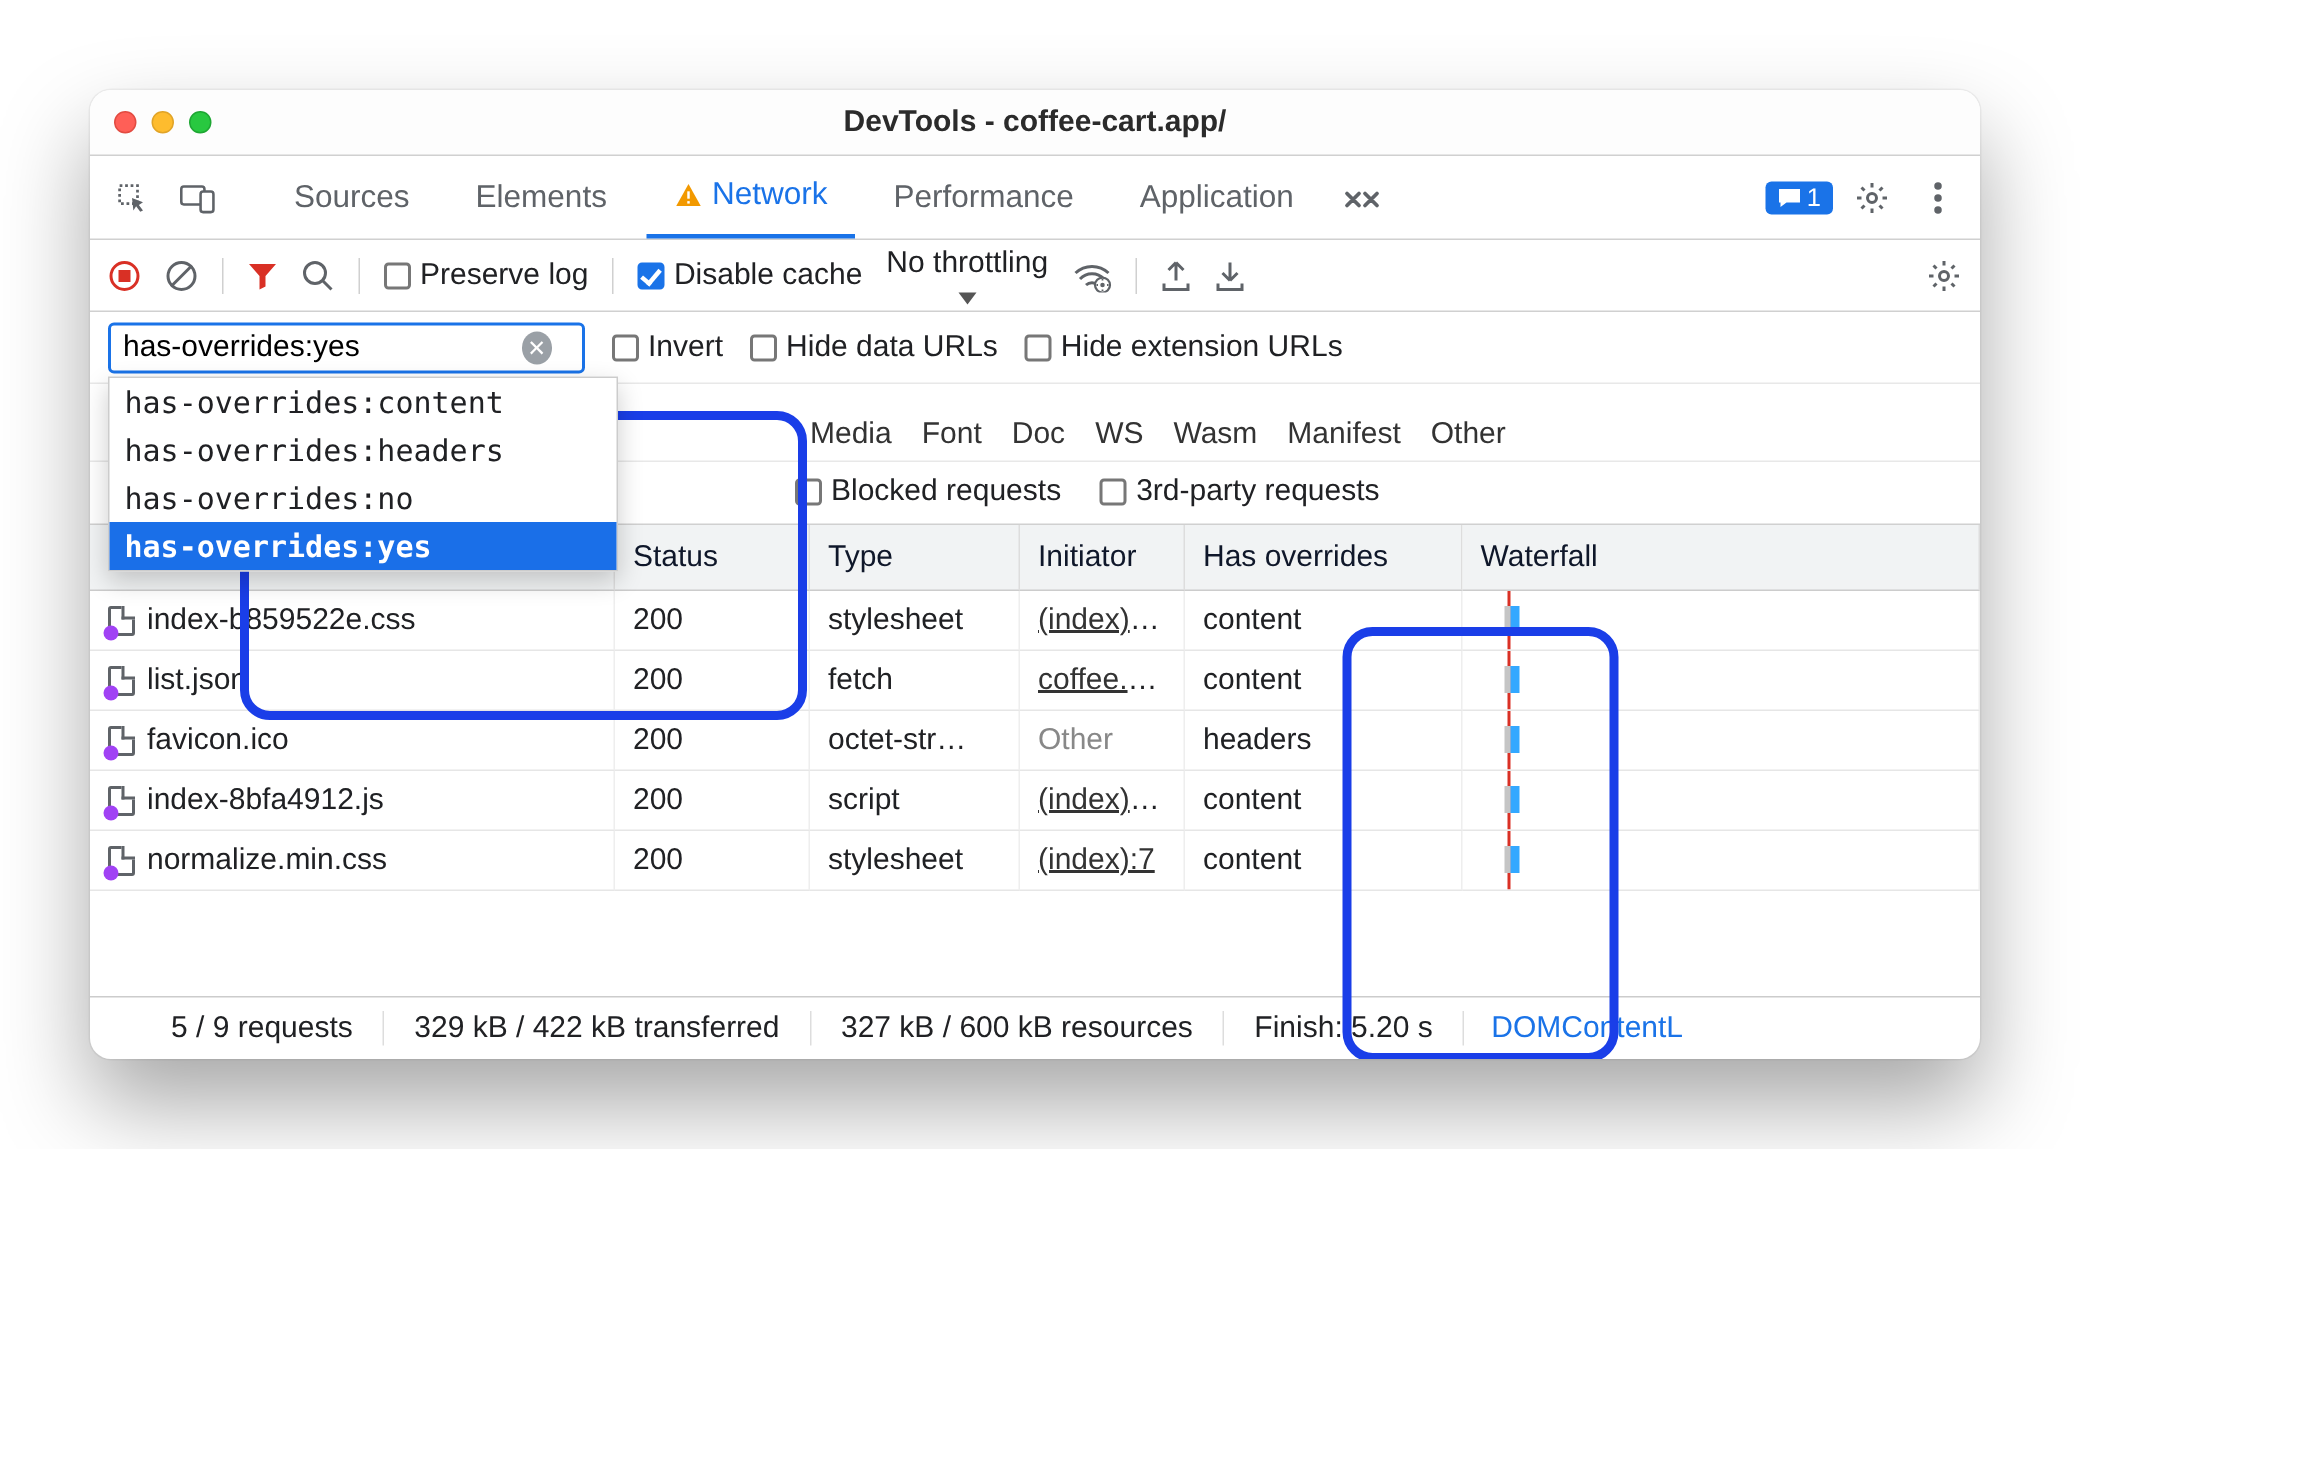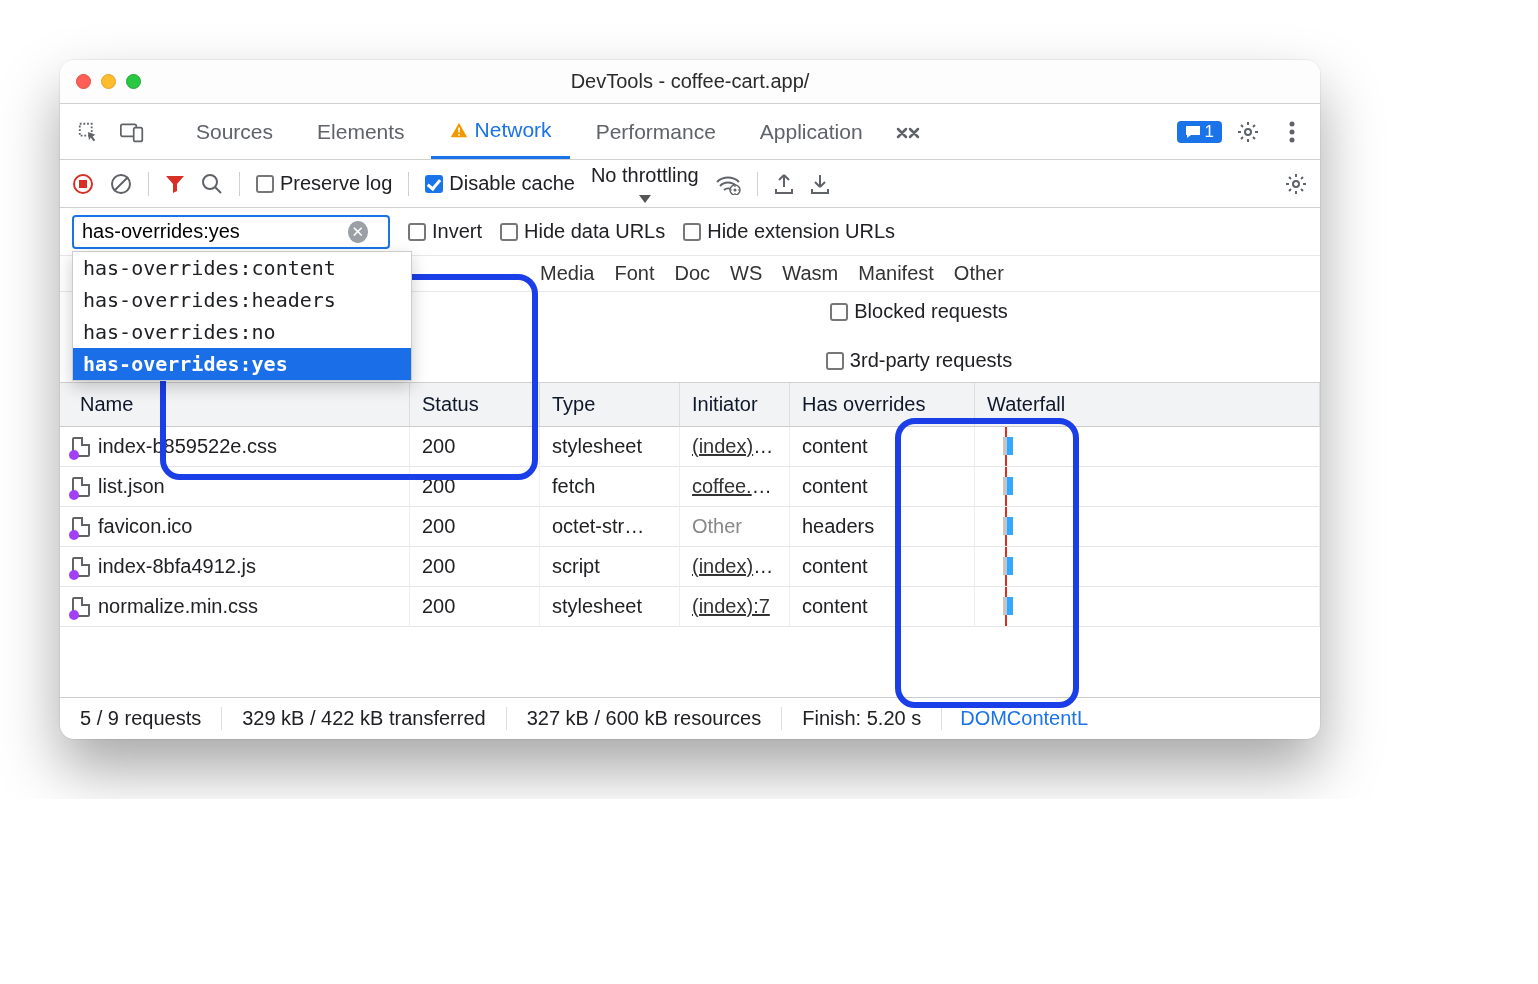--- a/index.html
+++ b/index.html
@@ -29,21 +29,21 @@
     padding: 0 16px;
     border-bottom: 1px solid #d0d0d0;
     background: #fdfdfd;
     position: relative;
   }
   .traffic { display: flex; gap: 10px; }
   .tl { width: 15px; height: 15px; border-radius: 50%; }
   .tl.red { background:#ff5f57; border:1px solid #e24b41; }
   .tl.yel { background:#febc2e; border:1px solid #e1a427; }
   .tl.grn { background:#28c840; border:1px solid #1ea733; }
-  .title { position:absolute; left:0; right:0; text-align:center; font-weight:400; font-size:20px; color:#2b2b2b; pointer-events:none;}
+  .title { position:absolute; left:0; right:0; text-align:center; font-weight:700; font-size:20px; color:#2b2b2b; pointer-events:none;}
   
   .tabs {
     display:flex; align-items:center; height:56px; padding:0 10px; gap:8px;
     border-bottom:1px solid #d0d0d0;
   }
   .tabs .iconbtn { width:36px; height:36px; display:flex; align-items:center; justify-content:center; border-radius:4px; }
   .tabitem { padding:0 18px; height:100%; display:flex; align-items:center; gap:6px; font-size:21px; color:#5f6368; cursor:pointer;}
   .tabitem.active { color:#1a73e8; border-bottom:3px solid #1a73e8; font-weight:500;}
   .spacer { flex:1; }
   .badge { background:#1a73e8; color:#fff; border-radius:4px; padding:1px 8px; font-size:17px; display:flex; align-items:center; gap:4px;}
@@ -65,40 +65,40 @@
   .filterbox input { border:none; outline:none; font-size:20px; width:100%; font-family:inherit;}
   .clearbtn { width:22px; height:22px; border-radius:50%; background:#9aa0a6; display:flex; align-items:center; justify-content:center; color:#fff; font-size:15px; cursor:pointer;}
   
   .autocomplete {
     position:absolute; top:34px; left:-2px; width:340px; background:#fff; border:1px solid #ccc;
     box-shadow:0 6px 16px rgba(0,0,0,.2); z-index:5; font-family:ui-monospace,Menlo,monospace; font-size:20px;
   }
   .autocomplete .opt { padding:4px 10px; white-space:nowrap;}
   .autocomplete .opt.sel { background:#1a6fe8; color:#fff; font-weight:700;}
   
-  .typerow { display:flex; align-items:center; flex-wrap:wrap; gap:20px; padding:6px 12px; border-bottom:1px solid #e8e8e8; font-size:20px; color:#333;}
-  
-  .chkrow { display:flex; align-items:center; gap:26px; padding:8px 12px 10px 12px; border-bottom:1px solid #d0d0d0; font-size:20px; margin-left:350px;flex-direction:column;}
+  .typerow { display:flex; align-items:center; flex-wrap:wrap; gap:20px; padding:6px 12px; border-bottom:1px solid #e8e8e8; font-size:20px; color:#333;margin-top:16px;}
+  
+  .chkrow { display:flex; align-items:center; gap:26px; padding:8px 12px 10px 12px; border-bottom:1px solid #d0d0d0; font-size:20px; margin-left:350px;}
   
   .grid { display:grid; grid-template-columns: 350px 130px 140px 110px 185px 1fr; }
   .hdr { background:#f1f3f4; border-bottom:1px solid #ccc; border-right:1px solid #ddd; padding:10px 12px; font-size:20px; color:#0f172a;}
   .cell { border-bottom:1px solid #e6e6e6; border-right:1px solid #eee; padding:8px 12px; font-size:20px; white-space:nowrap; overflow:hidden; text-overflow:ellipsis;}
   .namecell { display:flex; align-items:center; gap:8px;}
   .fileicon { width:18px; height:20px; border:2px solid #5f6368; border-radius:2px 4px 2px 2px; position:relative; flex-shrink:0;}
   .fileicon::before { content:""; position:absolute; right:-2px; top:-2px; width:7px; height:7px; background:#fff; border-left:2px solid #5f6368; border-bottom:2px solid #5f6368;}
   .fileicon::after { content:""; position:absolute; left:-5px; bottom:-5px; width:10px; height:10px; border-radius:50%; background:#a142f4;}
   .initiator { text-decoration:underline; color:#333; cursor:pointer;}
   .initiator.gray { color:#888; text-decoration:none;}
   .waterfallcell { position:relative; }
   .wline { position:absolute; top:0; bottom:0; left:30px; width:2px; background:#d93025; }
   .wbar { position:absolute; left:28px; top:10px; height:18px; display:flex;}
   .wbar .b1 { width:4px; background:#c5c5c5;}
   .wbar .b2 { width:6px; background:#34a8ff;}
   
-  .statusbar { display:flex; align-items:center; height:42px; border-top:1px solid #ccc; font-size:20px;}
+  .statusbar { display:flex; align-items:center; height:42px; border-top:1px solid #ccc; font-size:20px;padding-left:34px;}
   .statusbar .seg { padding:0 20px; border-right:1px solid #ddd;}
   .statusbar .dom { color:#1a73e8; padding-left:18px;}
   
   svg { display:block; }
   .gray { stroke:#5f6368; fill:none;}
   
   .hl { position:absolute; border:6px solid #1a3ee8; border-radius:20px; pointer-events:none; z-index:3;}
   .hl1 { left:100px; top:214px; width:378px; height:206px;}
   .hl2 { left:835px; top:358px; width:184px; height:290px;}
 </style>

